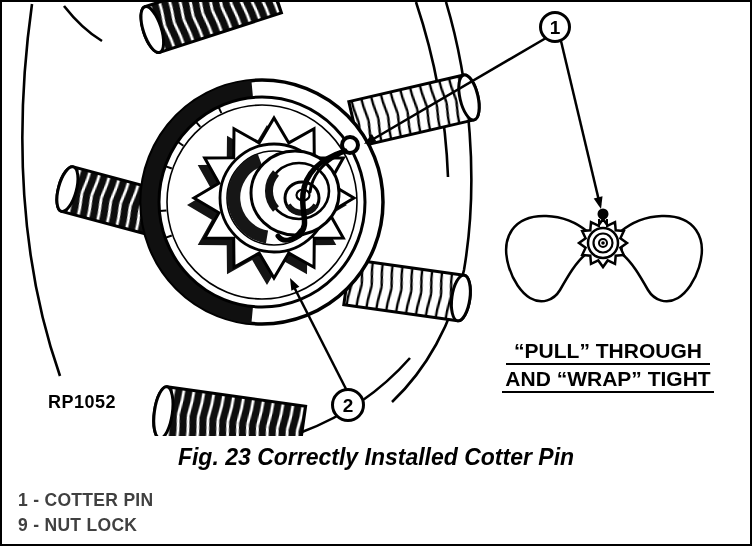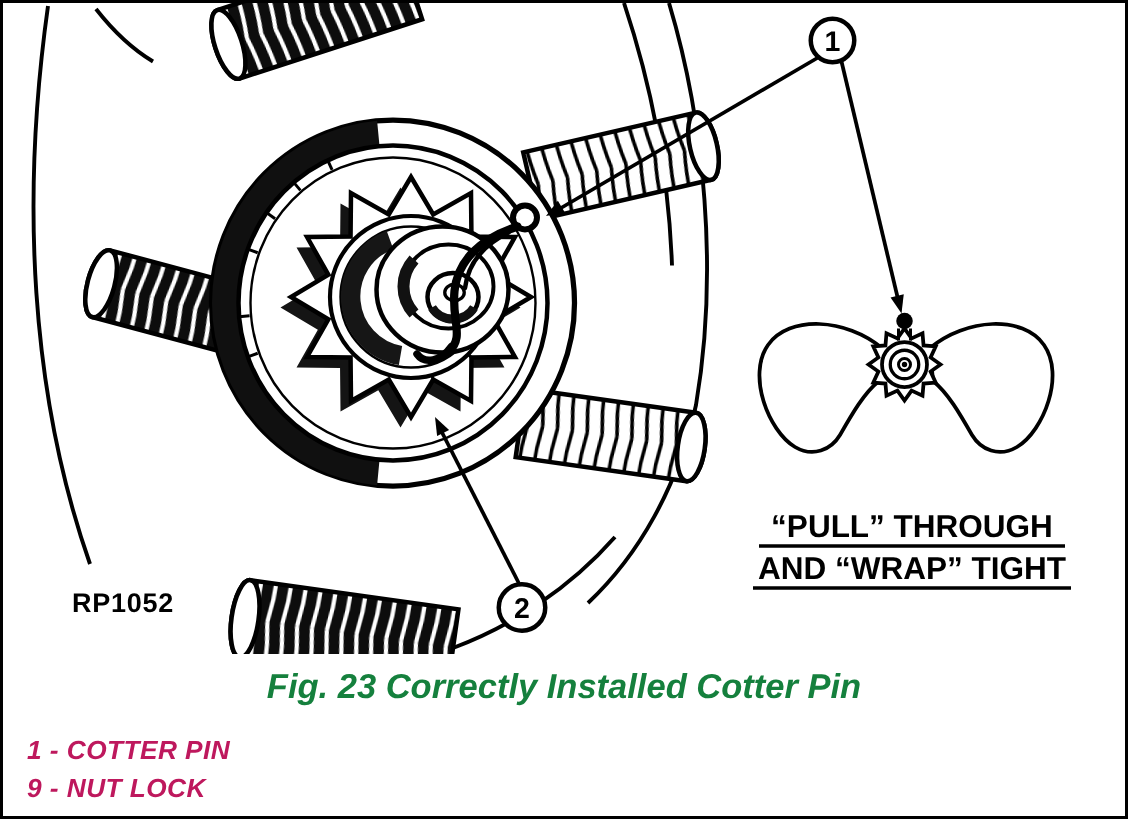--- a/index.html
+++ b/index.html
@@ -9,27 +9,26 @@
     border:2px solid #000;
     background:#fff;
     font-family:"Liberation Sans",sans-serif;
     overflow:hidden;
   }
   .figure-svg{position:absolute;left:0;top:0;}
   svg text{font-family:"Liberation Sans",sans-serif;font-weight:700;fill:#000;}
   .caption{
     position:absolute;left:0;top:442px;width:100%;
     text-align:center;
-    font-size:23px;font-weight:700;font-style:italic;color:#15803d;
+    font-size:23px;font-weight:700;font-style:italic;color:#000000;
   }
   .legend{
     position:absolute;left:16px;top:486px;
-    font-size:17.5px;font-weight:700;color:#be185d;line-height:25px;
+    font-size:17.5px;font-weight:700;color:#404040;line-height:25px;
     letter-spacing:.3px;
-    font-style:italic;
   }
 </style>
 </head>
 <body>
 
 <div class="page">
 
   <svg class="figure-svg" width="748" height="434" viewBox="0 0 748 434">
     <defs>
       <pattern id="thrW" width="10" height="60" patternUnits="userSpaceOnUse">

